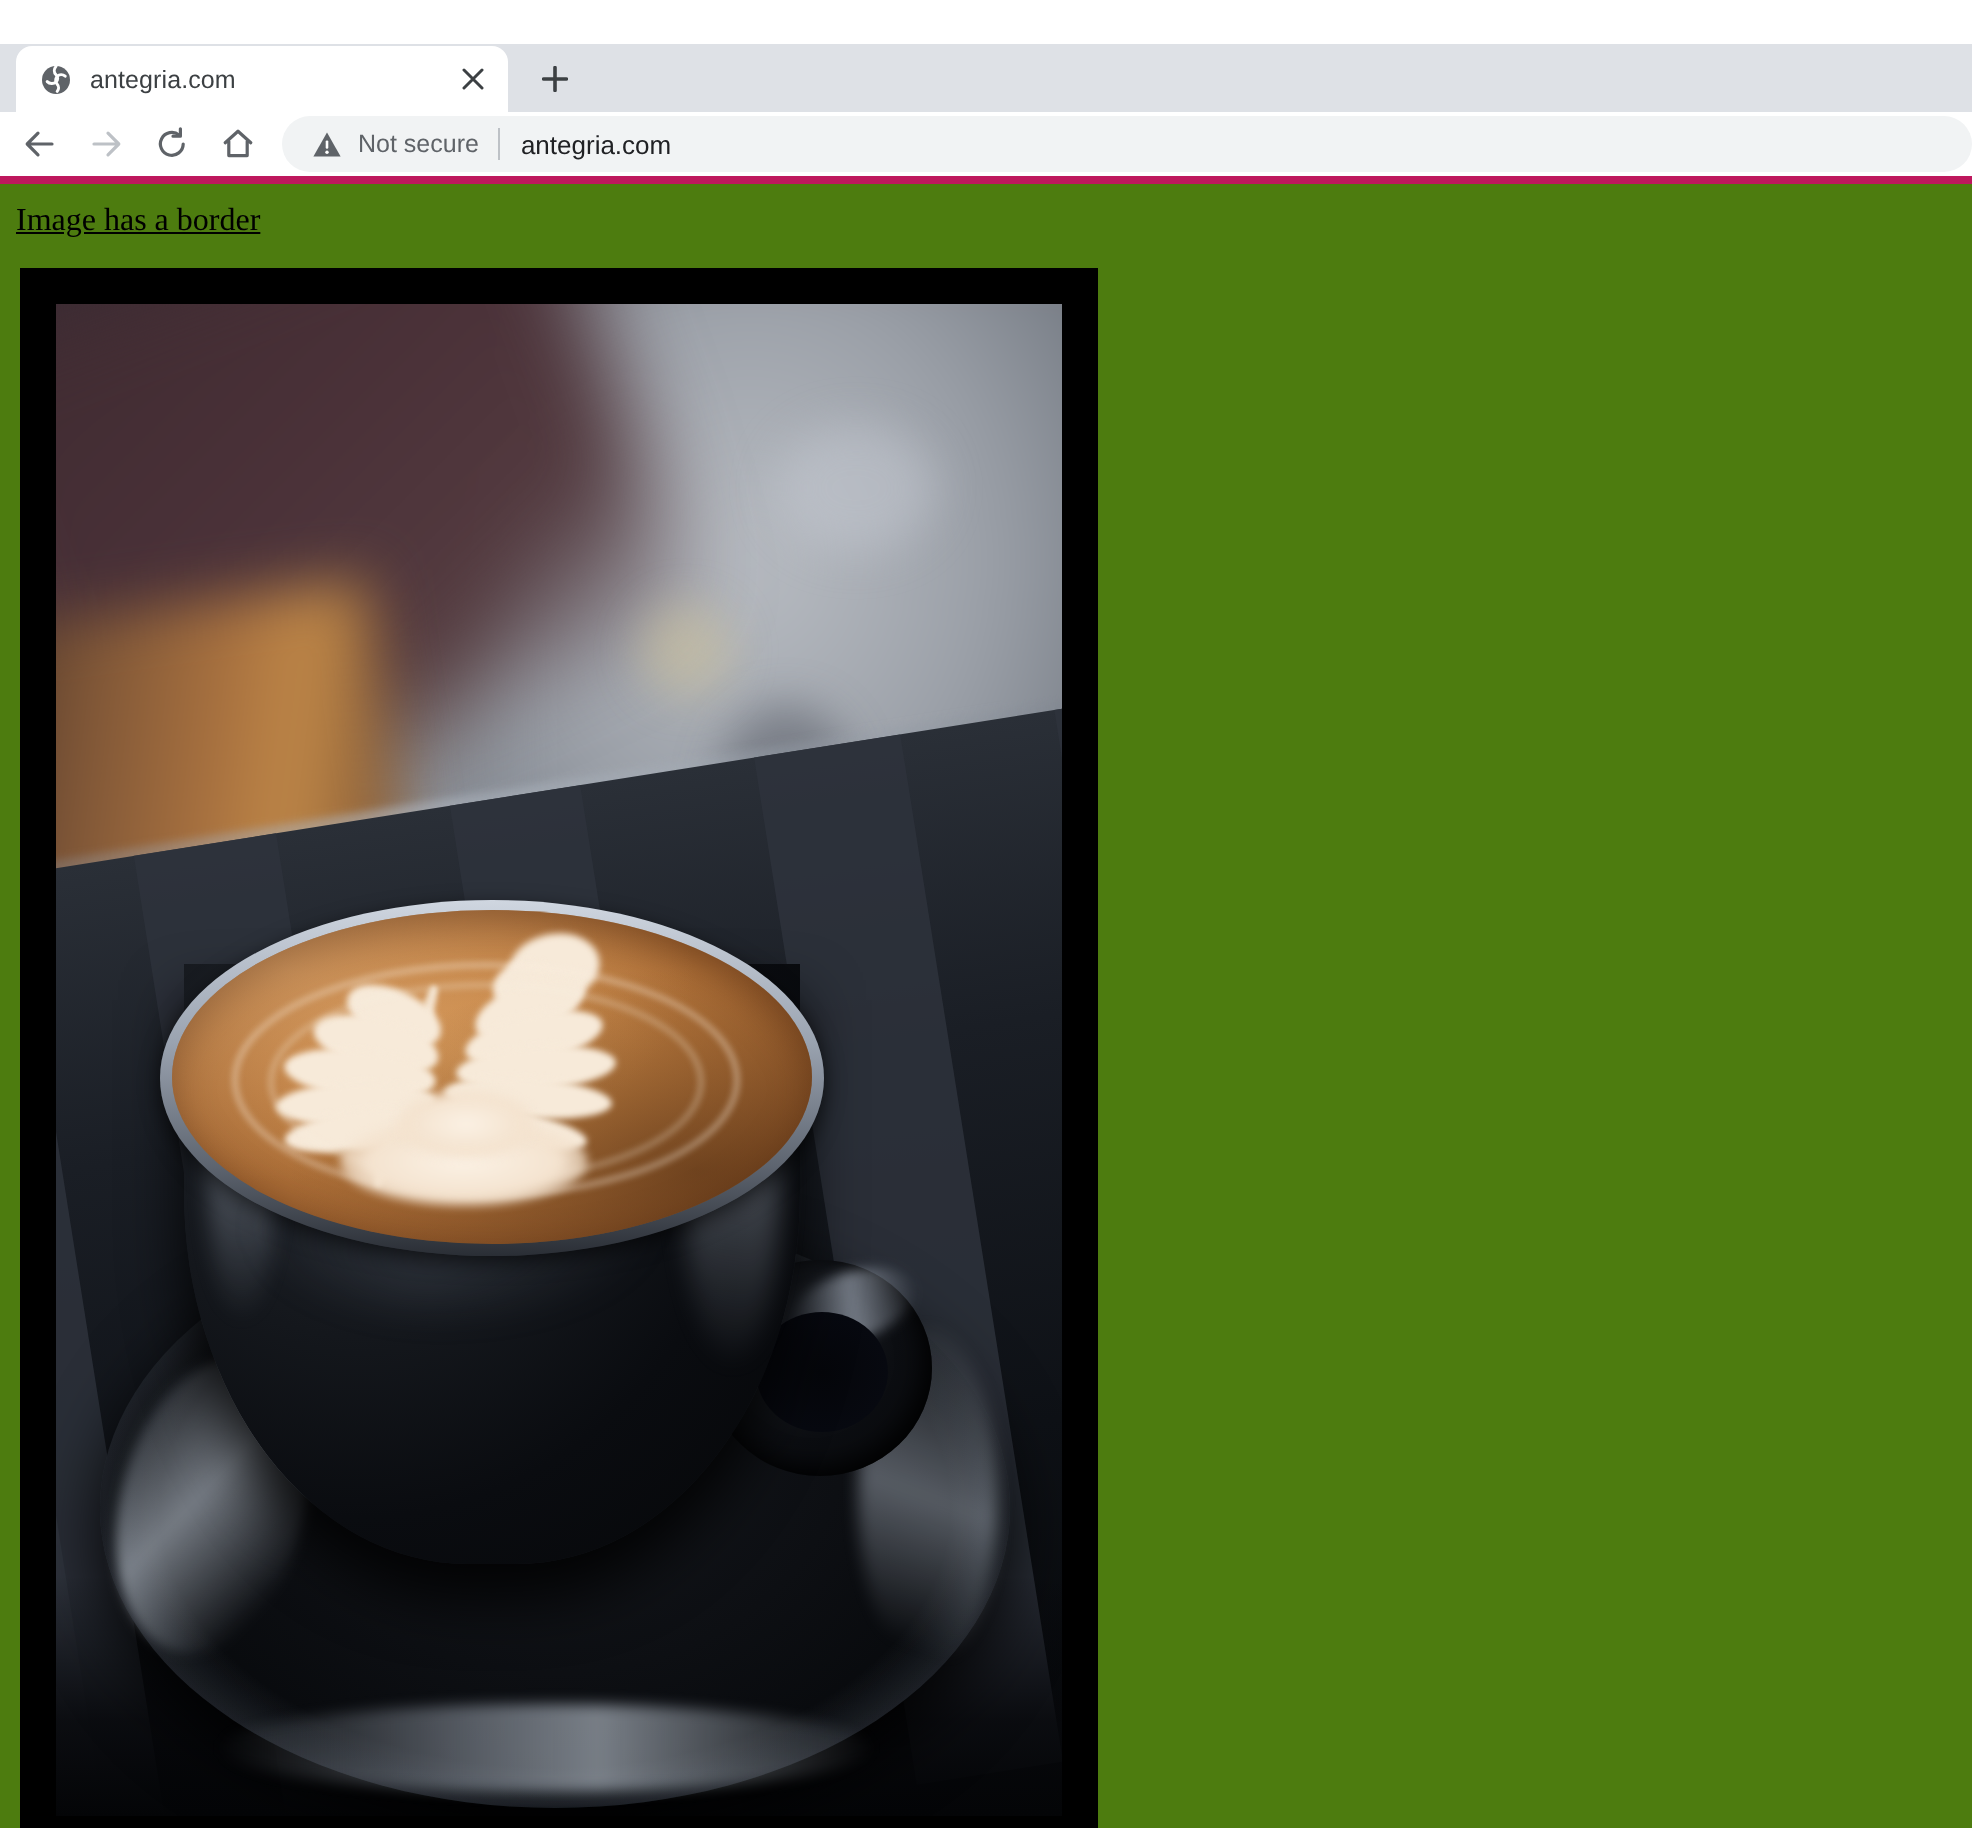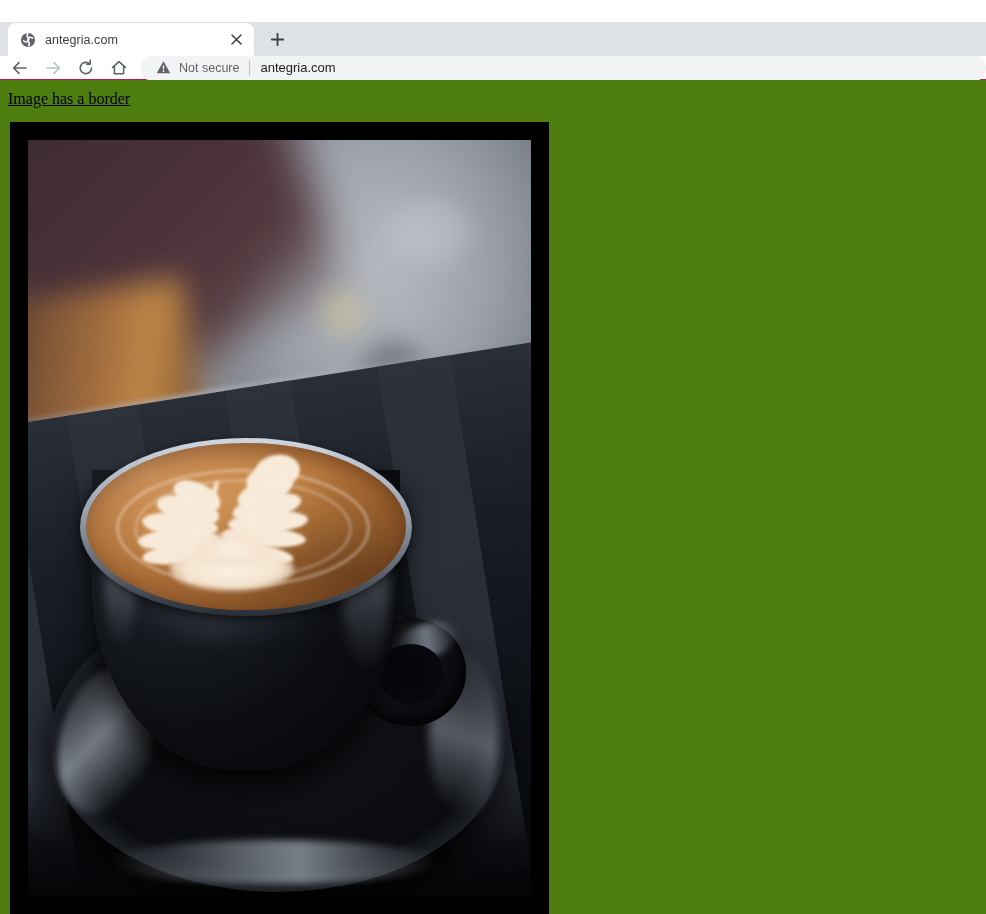--- a/index.html
+++ b/index.html
@@ -60,26 +60,26 @@
   }
 
   .newtab {
     width: 28px; height: 28px;
     margin-left: 9px; margin-bottom: 3px;
     display: flex; align-items: center; justify-content: center;
     border-radius: 50%;
   }
 
   .toolbar {
-    height: 24px;
+    height: 36px;
     background: #ffffff;
     display: flex;
     align-items: center;
     padding: 0 0 0 6px;
-    border-bottom: 1px solid #be185d;
+    border-bottom: 4px solid #be185d;
   }
 
   .nav-btn {
     width: 28px; height: 28px;
     margin-right: 5px;
     display: flex; align-items: center; justify-content: center;
     border-radius: 50%;
     flex: 0 0 28px;
   }
   .nav-btn.home { margin-right: 8px; }

